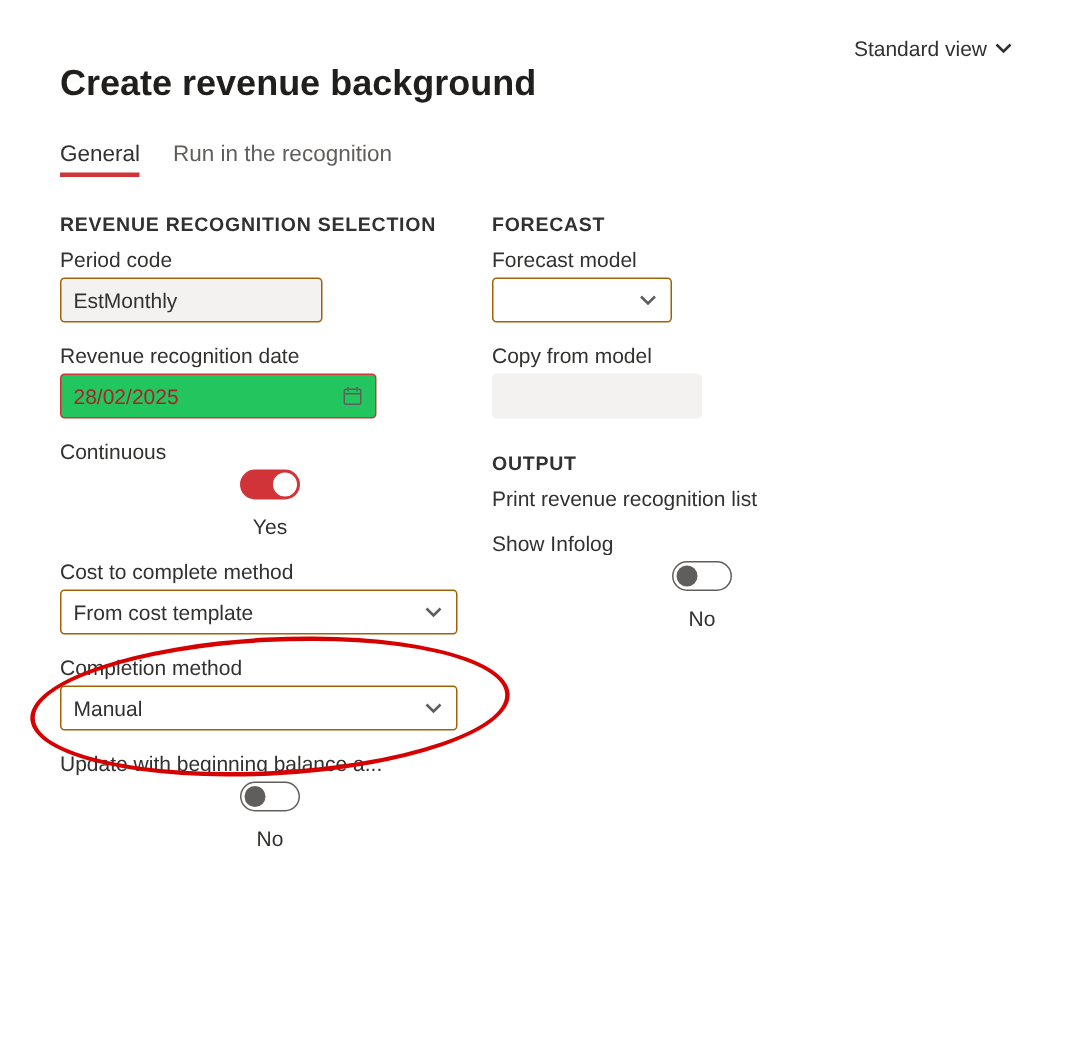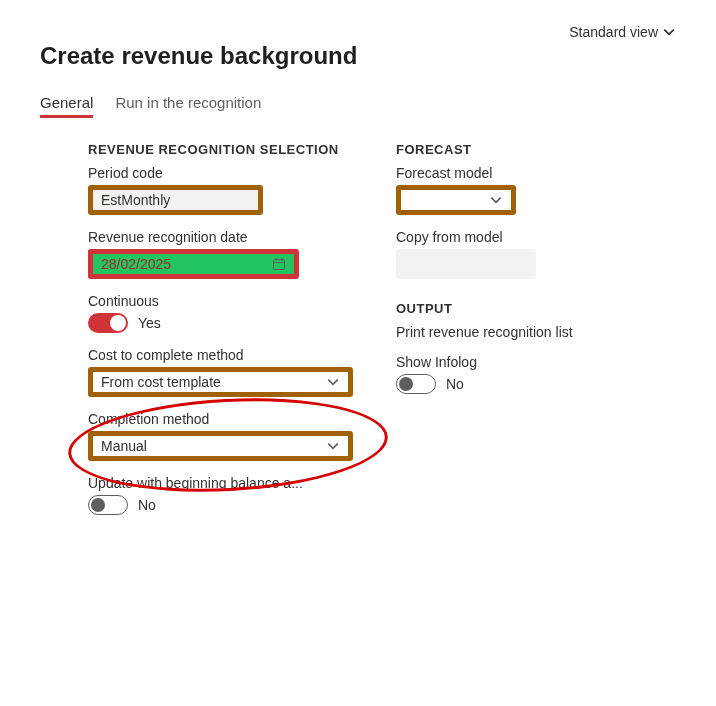--- a/index.html
+++ b/index.html
@@ -47,22 +47,21 @@
   }
   .tab.active::after {
     content: "";
     position: absolute;
     left: 0; right: 0; bottom: -1px;
     height: 3px;
     background: #d13438;
   }
   .columns {
     display: flex;
-    gap: 28px;
-    justify-content: flex-end;
+    gap: 8px;
   }
   .col { flex: 0 0 auto; }
   .col.left { width: 280px; }
   .col.right { width: 280px; }
   .section-header {
     font-size: 13px;
     font-weight: 600;
     letter-spacing: 0.5px;
     text-transform: uppercase;
     color: #323130;
@@ -73,21 +72,21 @@
     font-size: 14px;
     color: #323130;
     margin-bottom: 4px;
     display: block;
     white-space: nowrap;
     overflow: hidden;
     text-overflow: ellipsis;
   }
   .text-input, .select-input, .date-input, .readonly-input {
     height: 30px;
-    border: 5px solid #a16207;
+    border: 1px solid #a16207;
     border-radius: 3px;
     padding: 0 8px;
     font-size: 14px;
     font-family: inherit;
     background: #fff;
     display: flex;
     align-items: center;
     justify-content: space-between;
     gap: 6px;
   }
@@ -103,21 +102,21 @@
   .select-small { width: 120px; }
   .readonly-input {
     width: 140px;
     border: none;
     background: #f3f2f1;
     border-radius: 3px;
   }
   .chev { flex:0 0 auto; }
   .chev svg, .cal-icon svg { width:14px; height:14px; display:block; }
   .toggle-row {
-    display:flex; align-items:center; gap:10px;
+    display:flex; align-items:center; gap:10px;flex-direction:column;
   }
   .toggle {
     width: 40px; height: 20px;
     border-radius: 10px;
     position: relative;
     cursor:pointer;
   }
   .toggle .knob {
     position:absolute; top:2px;
     width:16px; height:16px; border-radius:50%;

